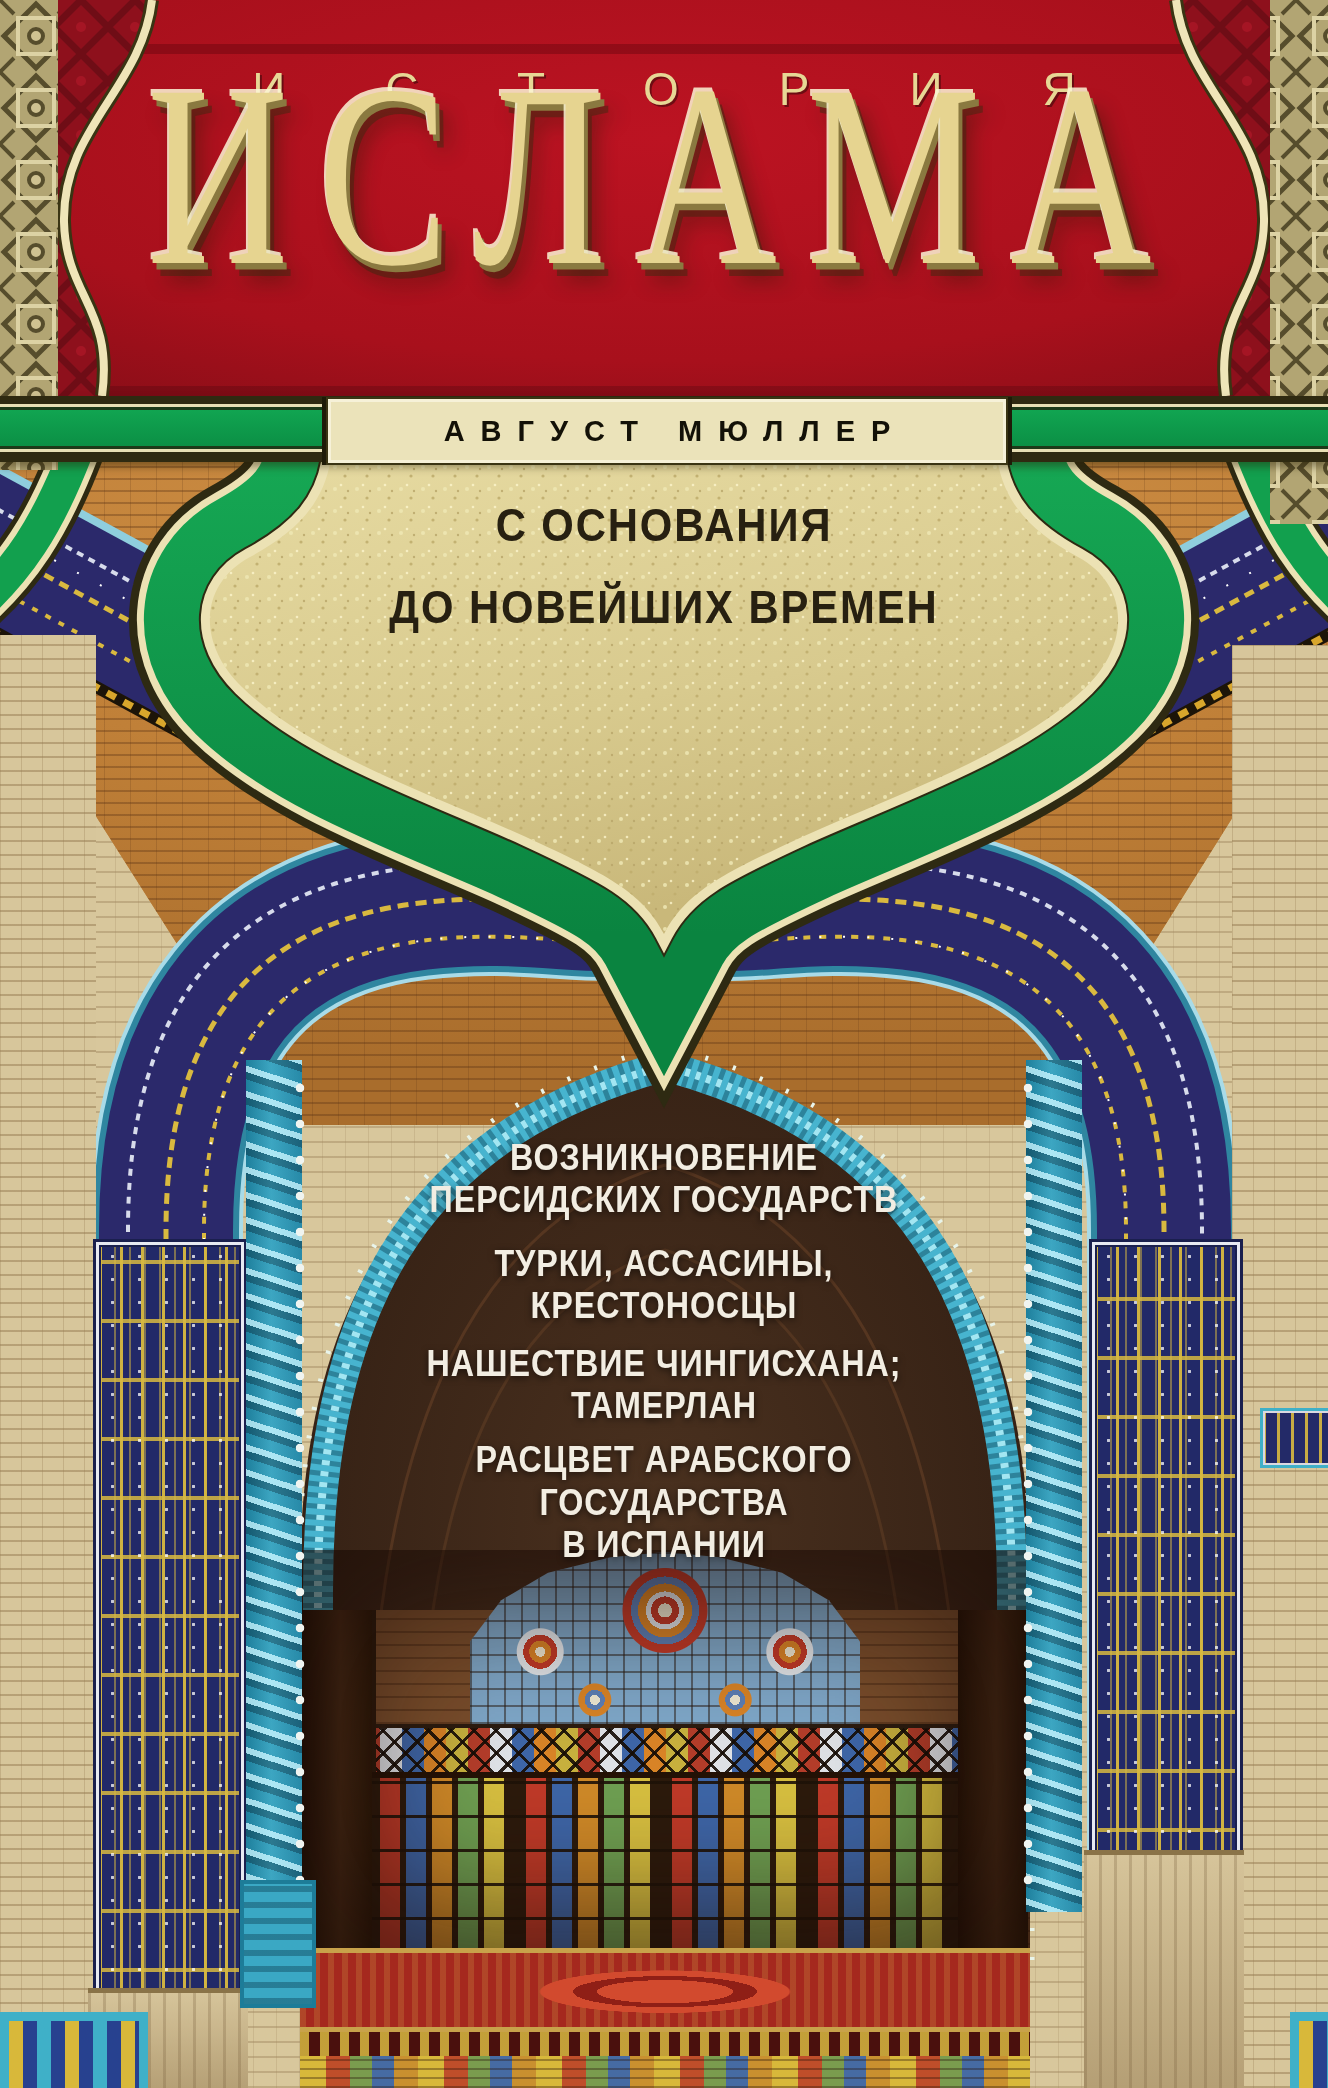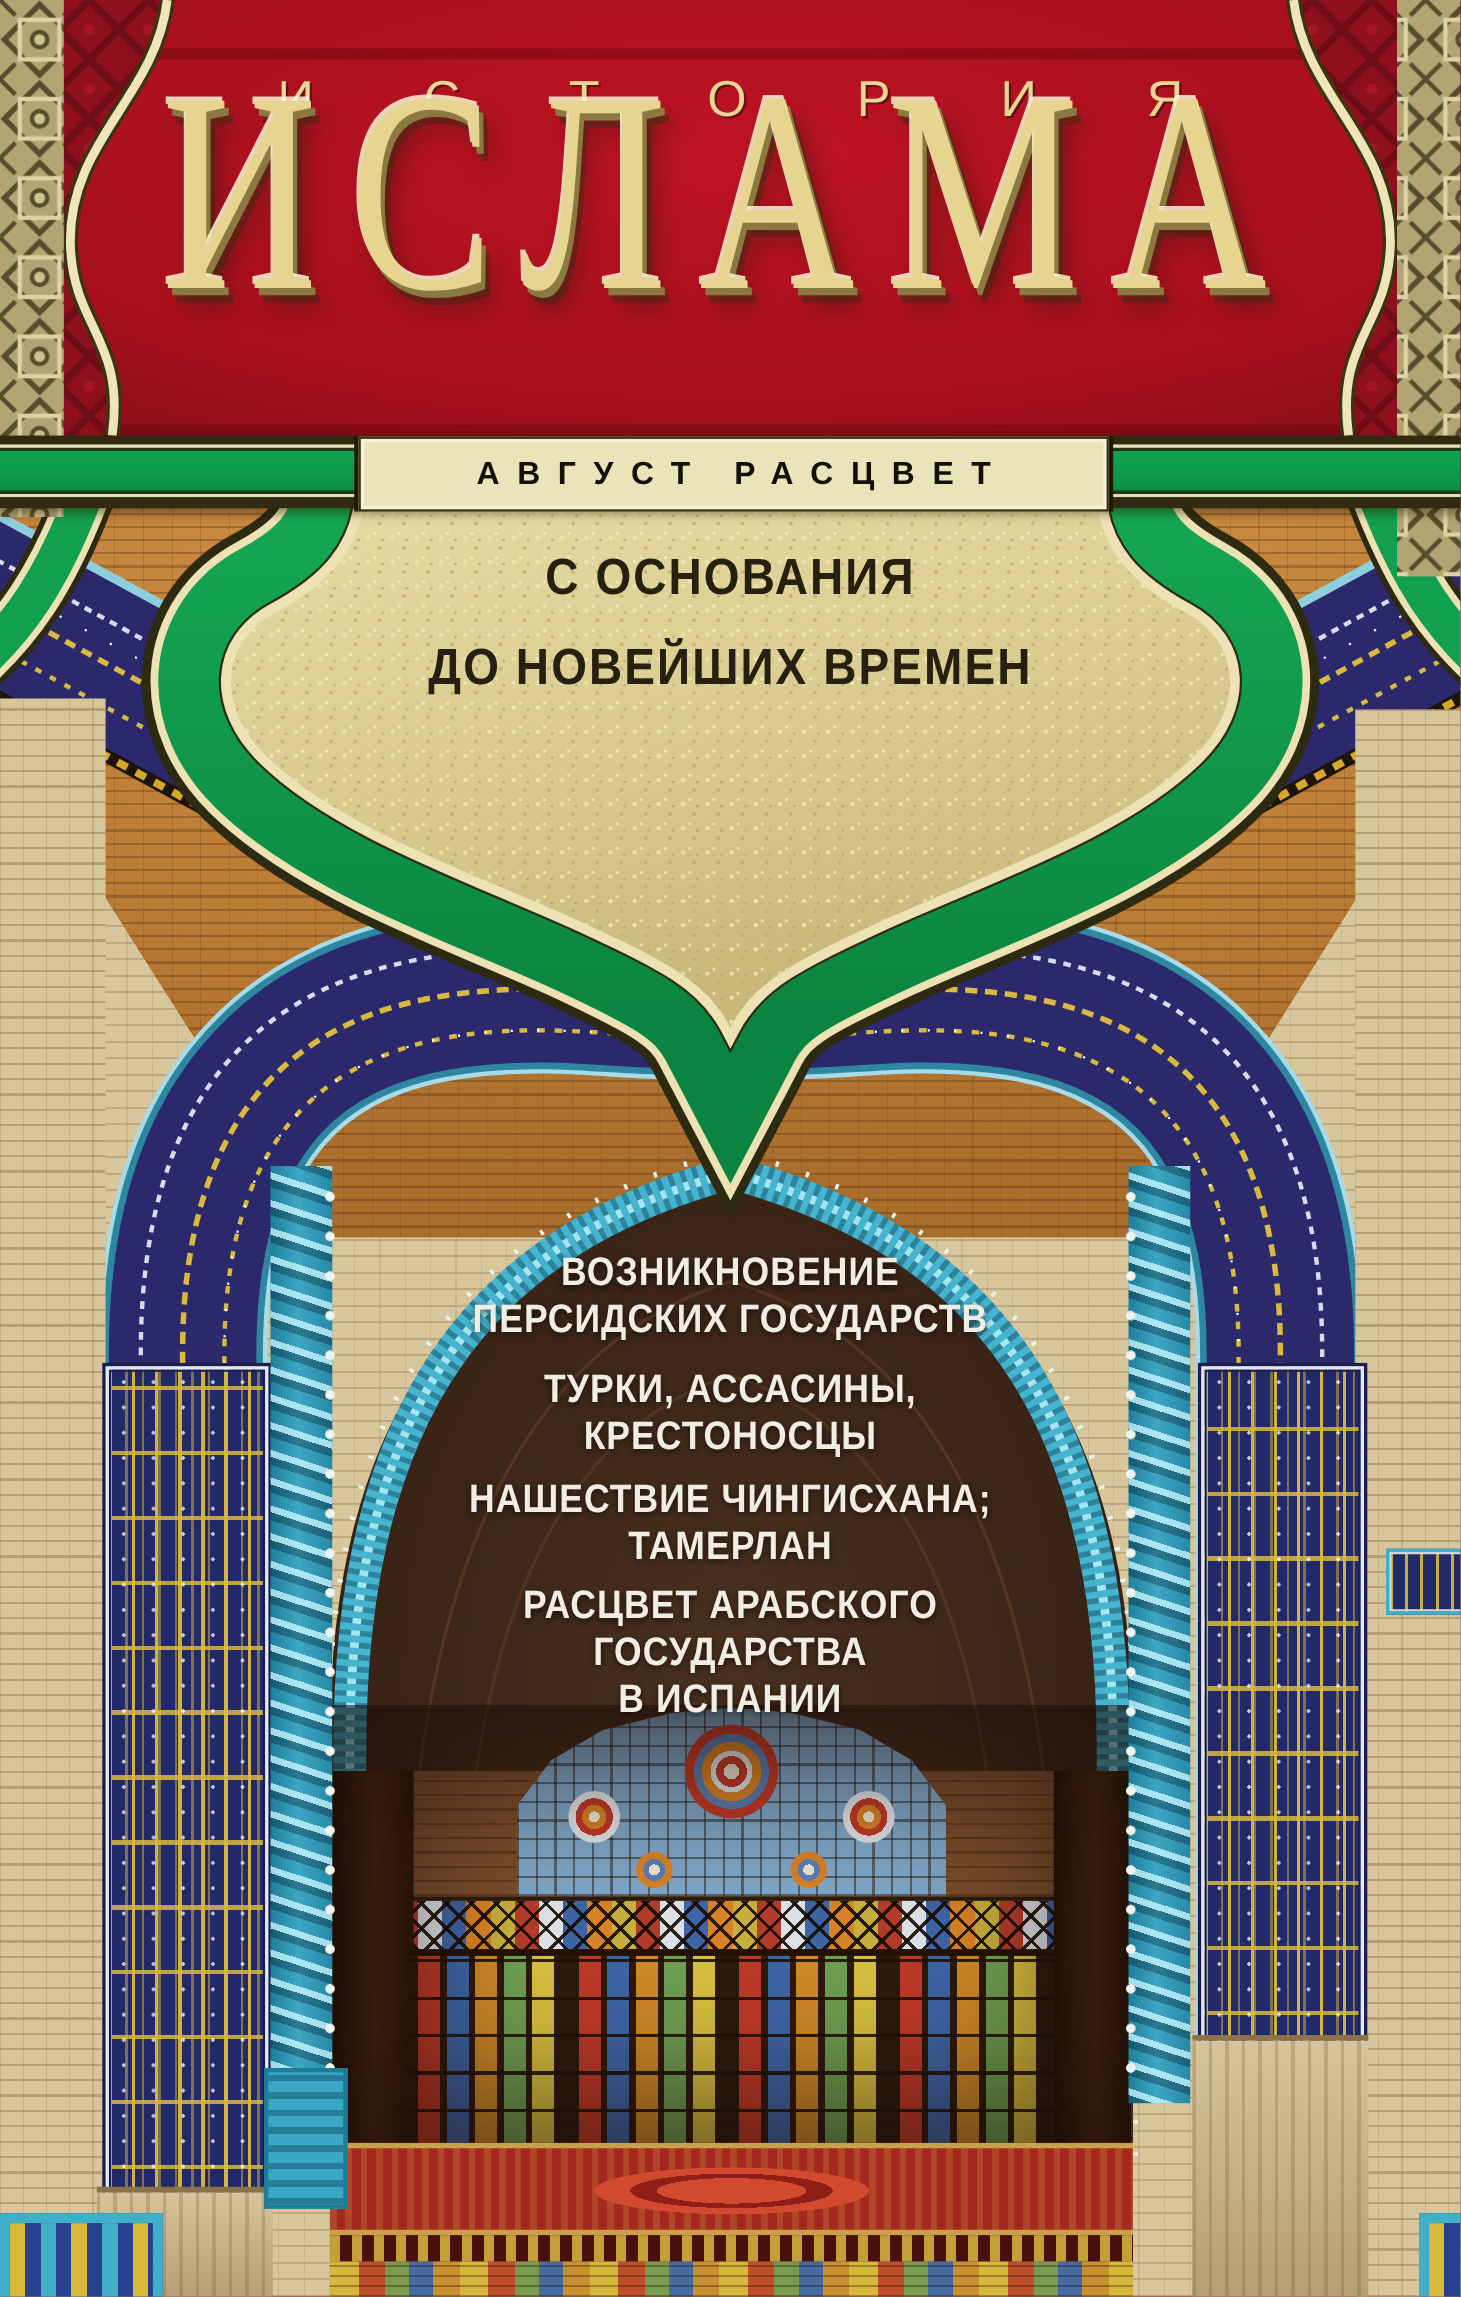--- a/index.html
+++ b/index.html
@@ -302,21 +302,21 @@
     <rect x="0" y="0" width="58" height="470" fill="url(#pcor)"></rect>
     <rect x="1270" y="0" width="58" height="524" fill="url(#pcor)"></rect>
   </svg>
 
   <div class="series-title">ИСТОРИЯ</div>
   <div class="main-title">ИСЛАМА</div>
 
   <div class="strip">
     <div class="strip-green"></div>
     <div class="strip-plate">
-      <span class="author">АВГУСТ РАСЦВЕТ</span>
+      <span class="author">АВГУСТ МЮЛЛЕР</span>
     </div>
   </div>
 
   <div class="subtitle sub1">С ОСНОВАНИЯ</div>
   <div class="subtitle sub2">ДО НОВЕЙШИХ ВРЕМЕН</div>
 
   <div class="topic" style="top:1138px;">
     <div>ВОЗНИКНОВЕНИЕ</div>
     <div>ПЕРСИДСКИХ ГОСУДАРСТВ</div>
   </div>

